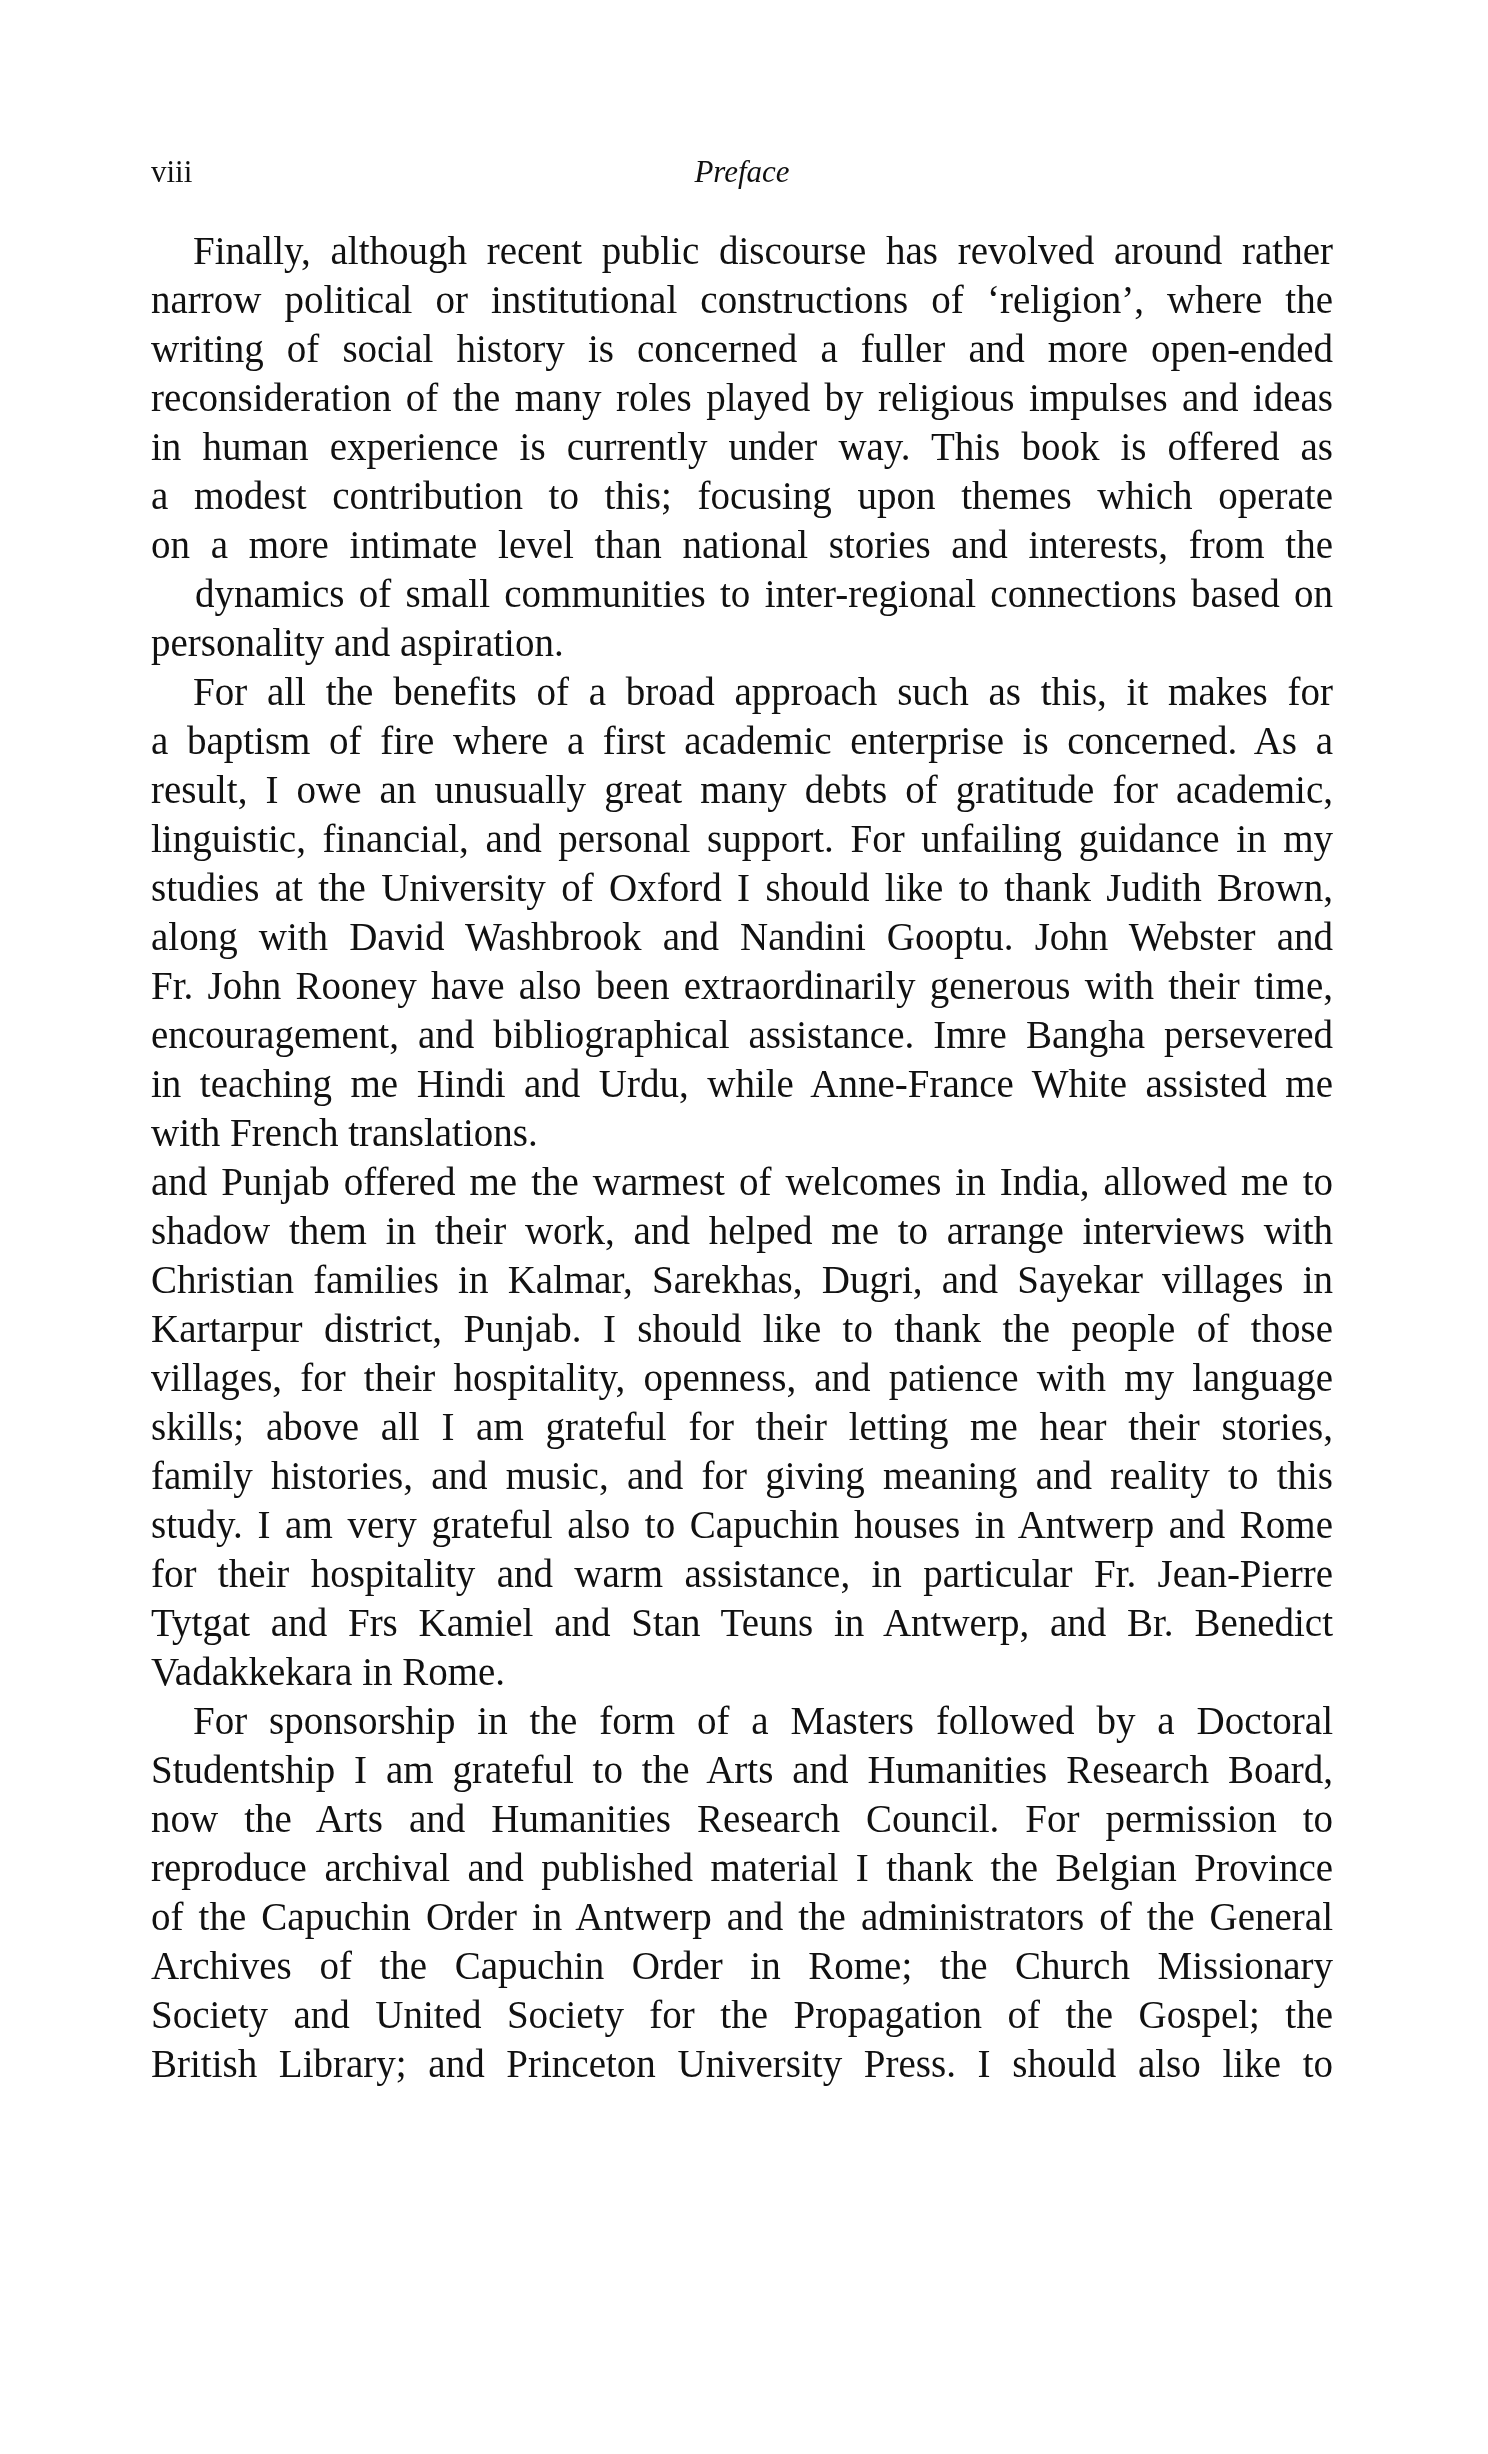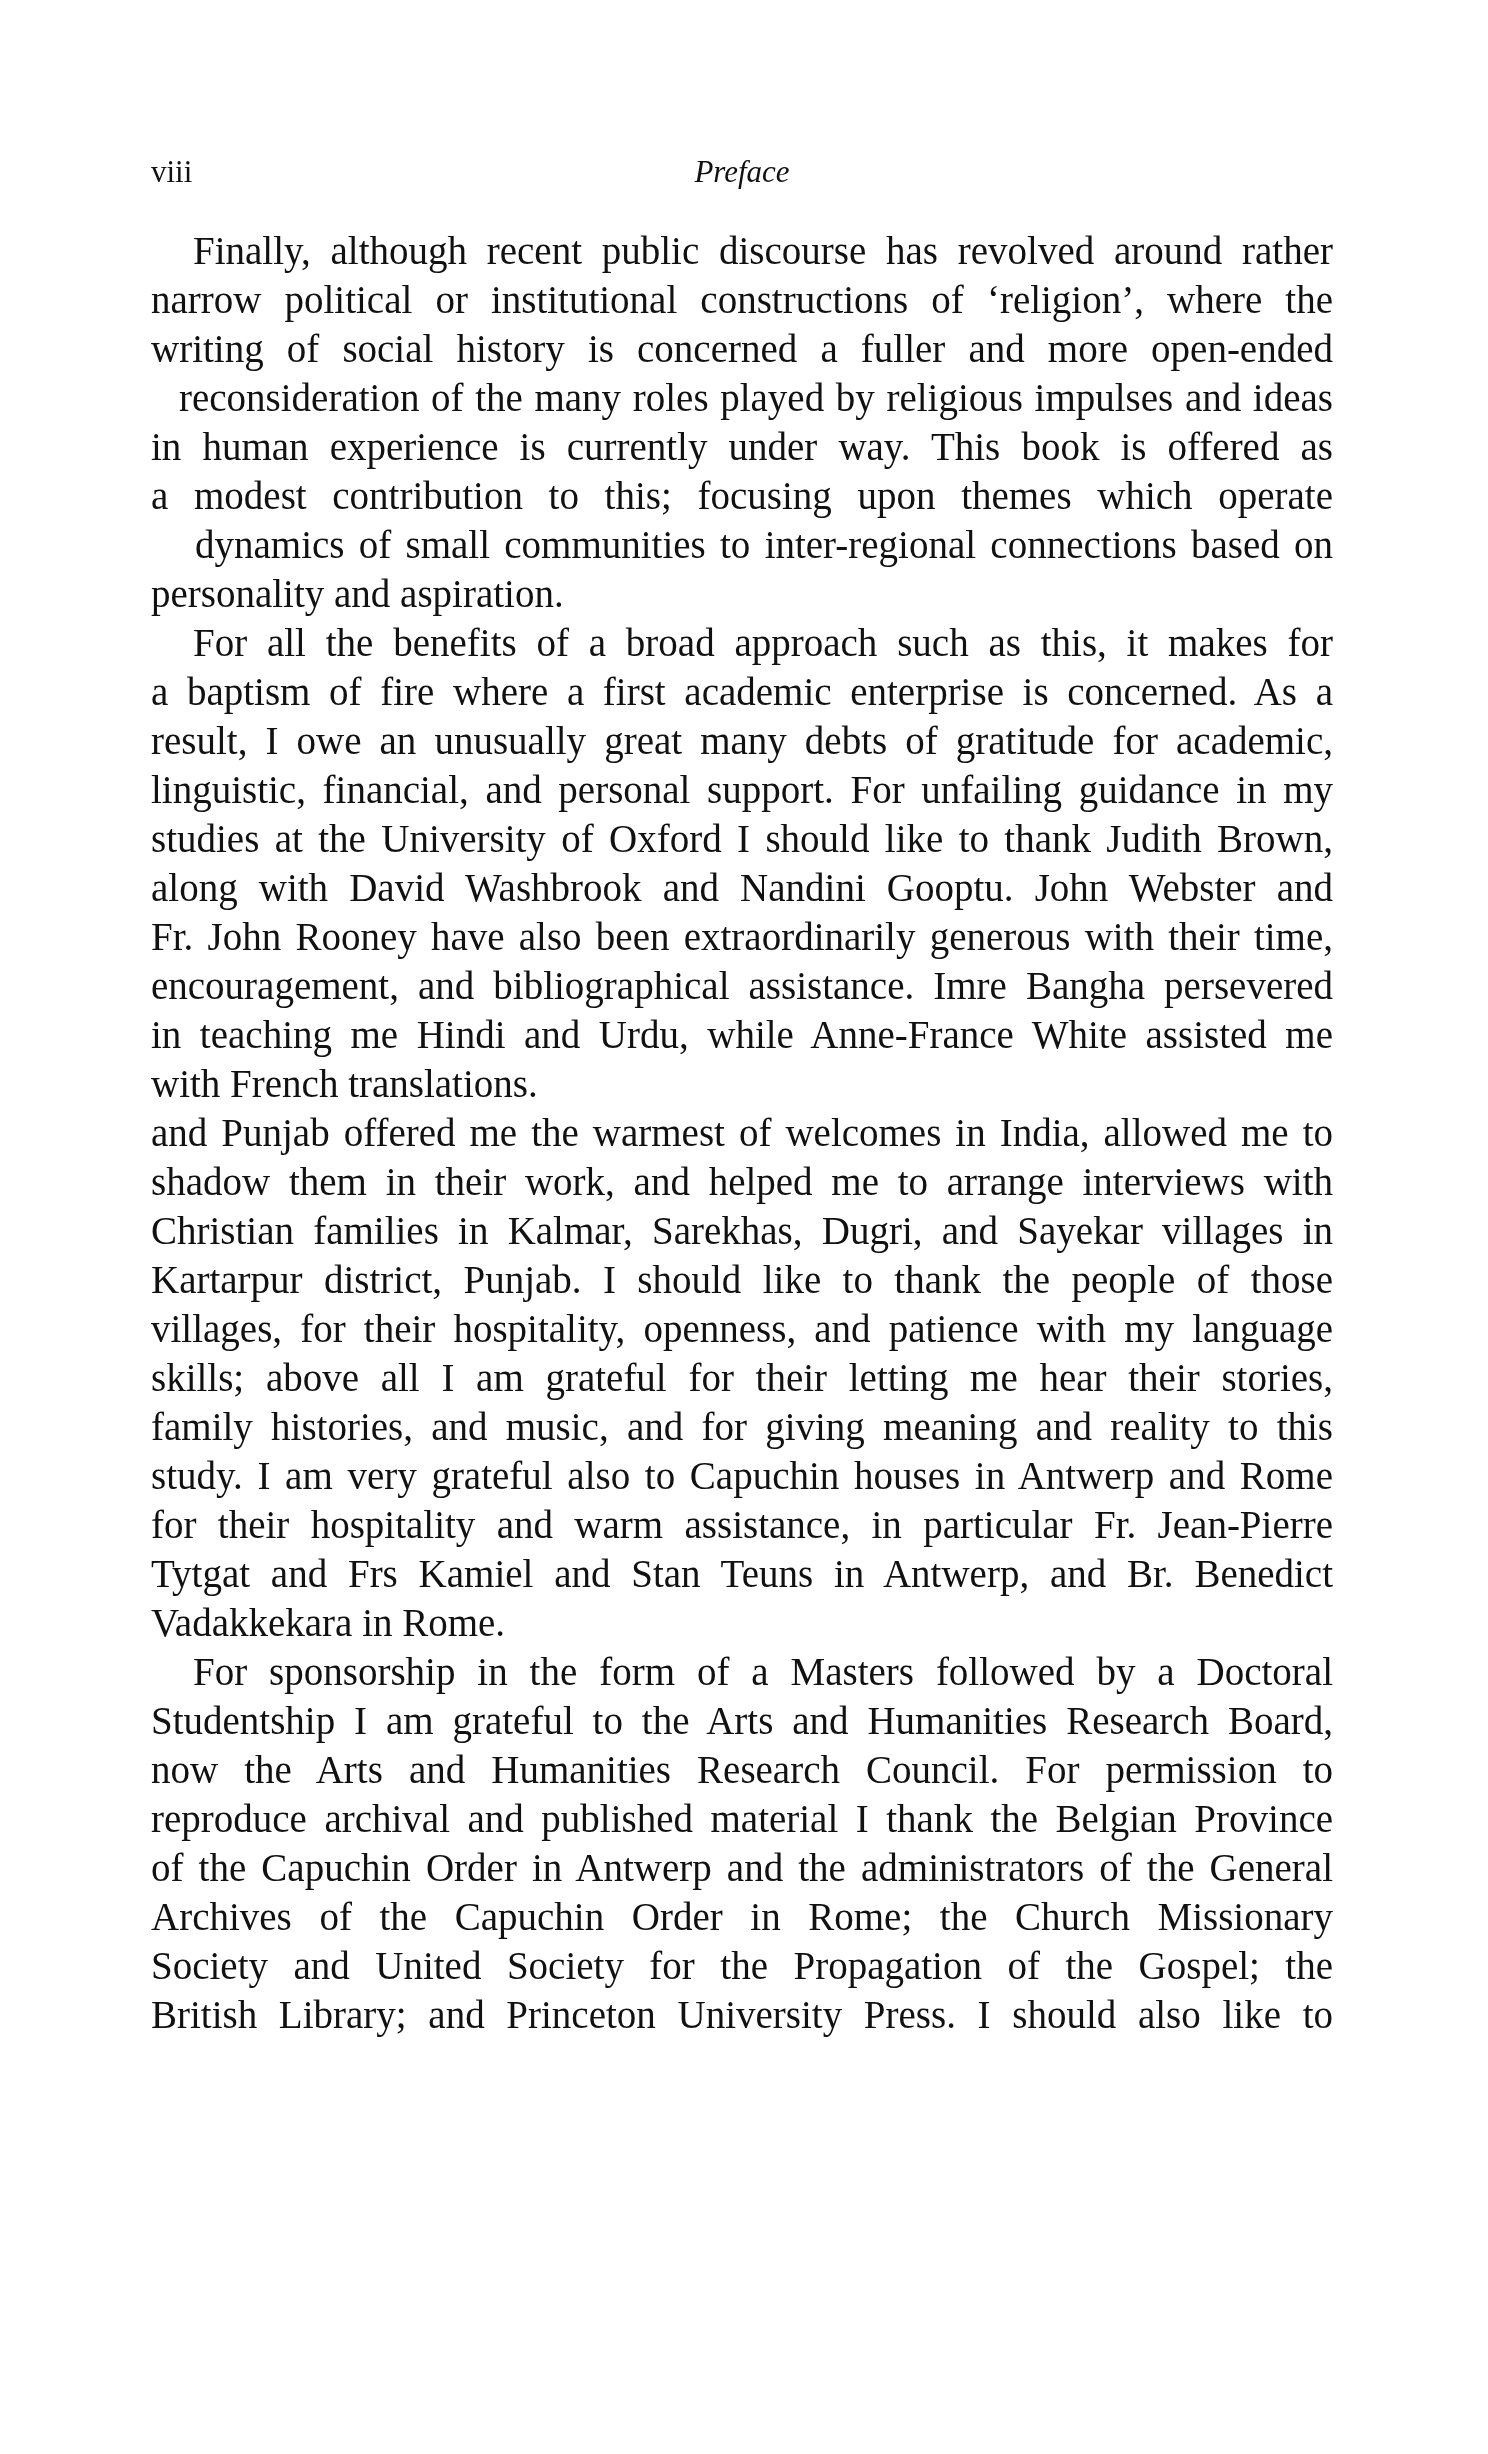--- a/index.html
+++ b/index.html
@@ -75,23 +75,24 @@
     <span class="folio">viii</span>
     <span class="running-title">Preface</span>
   </div>
 
   <div class="body-text">
 
     <div class="paragraph">
       <span class="line indent" style="white-space: normal; height: 49px; overflow: hidden;">Finally, although recent public discourse has revolved around rather</span>
       <span class="line" style="white-space: normal; height: 49px; overflow: hidden;">narrow political or institutional constructions of ‘religion’, where the</span>
       <span class="line" style="white-space: normal; height: 49px; overflow: hidden;">writing of social history is concerned a fuller and more open-ended</span>
-      <span class="line" style="white-space: normal; height: 49px; overflow: hidden; margin-left: 28px;">reconsideration of the many roles played by religious impulses and ideas</span>
+      <span class="line" style="white-space: normal; height: 49px; overflow: hidden;">reconsideration of the many roles played by religious impulses and ideas</span>
       <span class="line" style="white-space: normal; height: 49px; overflow: hidden;">in human experience is currently under way. This book is offered as</span>
       <span class="line" style="white-space: normal; height: 49px; overflow: hidden;">a modest contribution to this; focusing upon themes which operate</span>
+      <span class="line" style="white-space: normal; height: 49px; overflow: hidden;">on a more intimate level than national stories and interests, from the</span>
       <span class="line" style="white-space: normal; height: 49px; overflow: hidden; margin-left: 44px;">dynamics of small communities to inter-regional connections based on</span>
       <span class="line last" style="white-space: nowrap;">personality and aspiration.</span>
     </div>
 
     <div class="paragraph">
       <span class="line indent" style="white-space: normal; height: 49px; overflow: hidden;">For all the benefits of a broad approach such as this, it makes for</span>
       <span class="line" style="white-space: normal; height: 49px; overflow: hidden;">a baptism of fire where a first academic enterprise is concerned. As a</span>
       <span class="line" style="white-space: normal; height: 49px; overflow: hidden;">result, I owe an unusually great many debts of gratitude for academic,</span>
       <span class="line" style="white-space: normal; height: 49px; overflow: hidden;">linguistic, financial, and personal support. For unfailing guidance in my</span>
       <span class="line" style="white-space: normal; height: 49px; overflow: hidden;">studies at the University of Oxford I should like to thank Judith Brown,</span>

